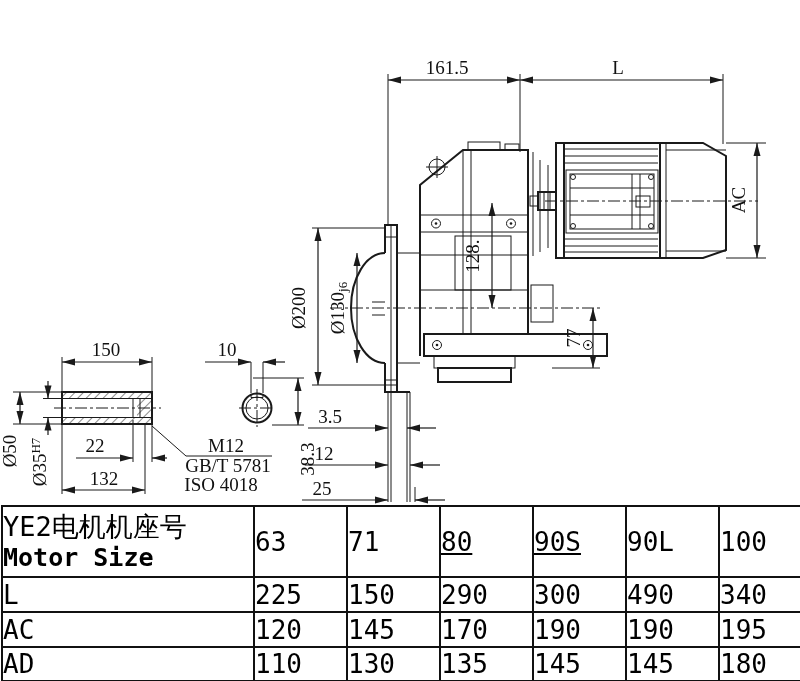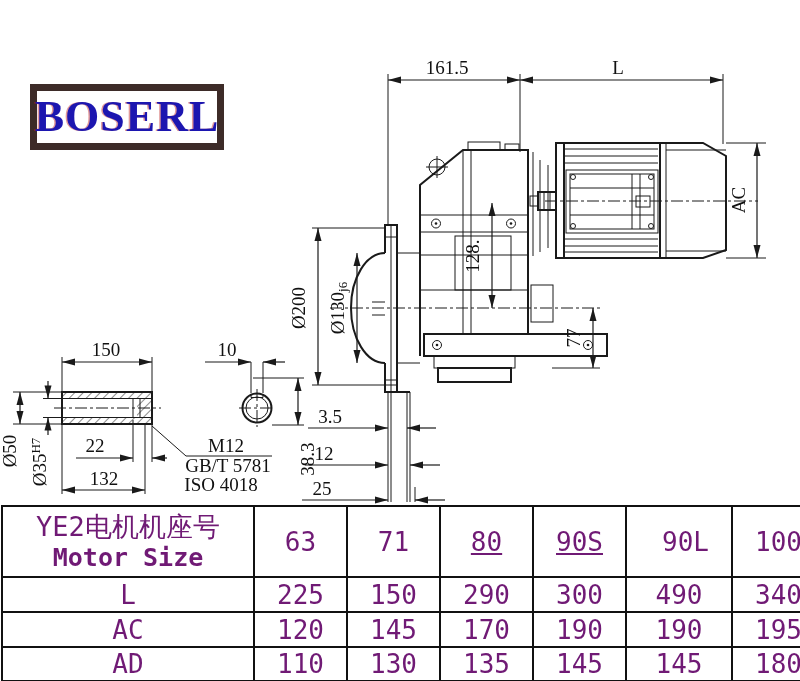--- a/index.html
+++ b/index.html
@@ -14,35 +14,32 @@
   svg{position:absolute;left:0;top:0;}
   svg text{fill:#111;font-family:"Liberation Serif",serif;font-size:19px;}
   .b{stroke:#1a1a1a;stroke-width:2;fill:none;}
   .t{stroke:#1a1a1a;stroke-width:1;fill:none;}
   .d{stroke:#1a1a1a;stroke-width:1;fill:none;stroke-dasharray:12 3 3 3;}
   .dim{stroke:#1a1a1a;stroke-width:1.2;fill:none;}
   
   #dimtable{position:absolute;left:1px;top:505px;width:797px;height:175px;
             border:2px solid #111;border-collapse:collapse;table-layout:fixed;
             font-family:"DejaVu Sans Mono",monospace;}
-  #dimtable td{border:2px solid #111;text-align:center;vertical-align:middle;
-            font-size:26px;color:#701a75;padding:0;}
+  #dimtable td{border:2px solid #111;text-align:left;vertical-align:middle;
+            font-size:26px;color:#000000;padding:0;}
   #dimtable td.lbl{font-size:26px;}
   .hdr-cn{font-size:27px;line-height:1.25;}
   .hdr-en{font-size:25px;line-height:1.2;font-weight:bold;}
 </style>
 </head>
 <body>
 
 <div id="page">
 
 
-  <div id="logo">
-    <span>BOSERL</span>
-  </div>
 
   <svg width="800" height="505" viewBox="0 0 800 505">
     <defs>
       <marker id="mE" markerWidth="16" markerHeight="9" refX="0" refY="0" orient="auto" markerUnits="userSpaceOnUse" viewBox="-15 -4.5 16 9">
         <path d="M0,0 L-13,3.5 L-13,-3.5 Z" fill="#1a1a1a"></path>
       </marker>
       <marker id="mS" markerWidth="16" markerHeight="9" refX="0" refY="0" orient="auto" markerUnits="userSpaceOnUse" viewBox="-1 -4.5 16 9">
         <path d="M0,0 L13,3.5 L13,-3.5 Z" fill="#1a1a1a"></path>
       </marker>
       <pattern id="hatch" width="6" height="6" patternUnits="userSpaceOnUse" patternTransform="rotate(45)">
@@ -243,21 +240,21 @@
     <tbody>
         <tr style="height:71px;">
       <td class="lbl" style="width:250px;">
         <div class="hdr-cn">YE2电机机座号</div>
         <div class="hdr-en">Motor Size</div>
       </td>
       <td style="width:91px;">63</td>
       <td style="width:91px;border-radius:16px;">71</td>
       <td style="width:91px;text-decoration:underline;">80</td>
       <td style="width:91px;text-decoration:underline;">90S</td>
-      <td style="width:91px;padding-left:13px;">90L</td>
+      <td style="width:91px;">90L</td>
       <td style="width:91px;">100</td>
     </tr>
     <tr style="height:35px;">
       <td class="lbl">L</td>
       <td>225</td>
       <td>150</td>
       <td>290</td>
       <td>300</td>
       <td>490</td>
       <td>340</td>

